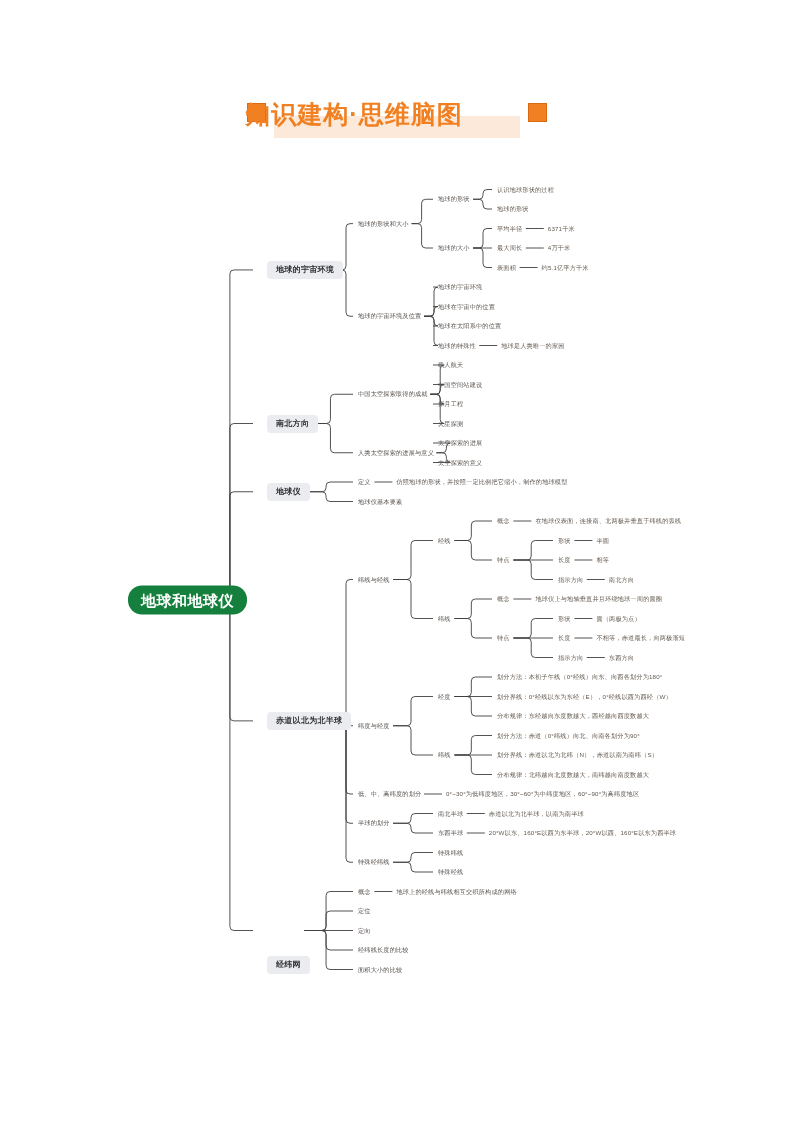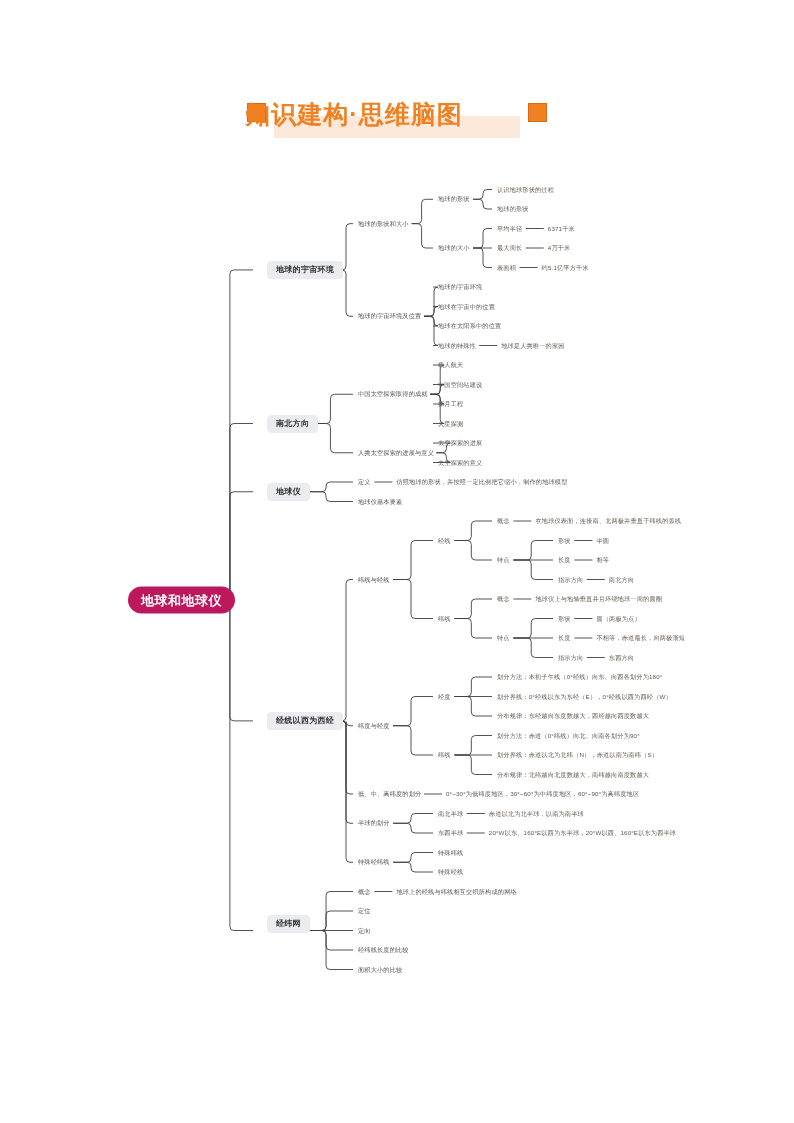--- a/index.html
+++ b/index.html
@@ -65,23 +65,23 @@
 
   .node {
     position: absolute;
     white-space: nowrap;
     line-height: 1;
     transform: translateY(-50%);
   }
 
   
   .node.lvl1 {
-    background: #be185d;
+    background: #15803d;
     color: #ffffff;
-    font-size: 13px;
+    font-size: 15px;
     font-weight: bold;
     border-radius: 14px;
     padding: 7px 13px;
     letter-spacing: 0.5px;
   }
   
   .node.lvl2 {
     background: #EAECF0;
     color: #2f2f2f;
     font-size: 8px;
@@ -220,21 +220,21 @@
       <div class="node lvl4" style="left: 438px; top: 384.5px;">中国空间站建设</div>
       <div class="node lvl4" style="left: 438px; top: 404px;">探月工程</div>
       <div class="node lvl4" style="left: 438px; top: 423.5px;">火星探测</div>
       <div class="node lvl3" style="left: 358px; top: 452.75px;">人类太空探索的进展与意义</div>
       <div class="node lvl4" style="left: 438px; top: 443px;">太空探索的进展</div>
       <div class="node lvl4" style="left: 438px; top: 462.5px;">太空探索的意义</div>
       <div class="node lvl2" style="left: 267px; top: 491.75px;">地球仪</div>
       <div class="node lvl3" style="left: 358px; top: 482px;">定义</div>
       <div class="node lvl4" style="left: 396.4px; top: 482px;">仿照地球的形状，并按照一定比例把它缩小，制作的地球模型</div>
       <div class="node lvl3" style="left: 358px; top: 501.5px;">地球仪基本要素</div>
-      <div class="node lvl2" style="left: 267px; top: 720.875px;">经线以西为西经</div>
+      <div class="node lvl2" style="left: 267px; top: 720.875px;">赤道以北为北半球</div>
       <div class="node lvl3" style="left: 358px; top: 579.5px;">纬线与经线</div>
       <div class="node lvl4" style="left: 438px; top: 540.5px;">经线</div>
       <div class="node lvl5" style="left: 497px; top: 521px;">概念</div>
       <div class="node lvl6" style="left: 535.4px; top: 521px;">在地球仪表面，连接南、北两极并垂直于纬线的弧线</div>
       <div class="node lvl5" style="left: 497px; top: 560px;">特点</div>
       <div class="node lvl6" style="left: 558px; top: 540.5px;">形状</div>
       <div class="node lvl6" style="left: 596.4px; top: 540.5px;">半圆</div>
       <div class="node lvl6" style="left: 558px; top: 560px;">长度</div>
       <div class="node lvl6" style="left: 596.4px; top: 560px;">相等</div>
       <div class="node lvl6" style="left: 558px; top: 579.5px;">指示方向</div>
@@ -261,21 +261,21 @@
       <div class="node lvl3" style="left: 358px; top: 794px;">低、中、高纬度的划分</div>
       <div class="node lvl4" style="left: 446px; top: 794px;">0°~30°为低纬度地区，30°~60°为中纬度地区，60°~90°为高纬度地区</div>
       <div class="node lvl3" style="left: 358px; top: 823.25px;">半球的划分</div>
       <div class="node lvl4" style="left: 438px; top: 813.5px;">南北半球</div>
       <div class="node lvl5" style="left: 488.8px; top: 813.5px;">赤道以北为北半球，以南为南半球</div>
       <div class="node lvl4" style="left: 438px; top: 833px;">东西半球</div>
       <div class="node lvl5" style="left: 488.8px; top: 833px;">20°W以东、160°E以西为东半球，20°W以西、160°E以东为西半球</div>
       <div class="node lvl3" style="left: 358px; top: 862.25px;">特殊经纬线</div>
       <div class="node lvl4" style="left: 438px; top: 852.5px;">特殊纬线</div>
       <div class="node lvl4" style="left: 438px; top: 872px;">特殊经线</div>
-      <div class="node lvl2" style="left: 267px; top: 924px;">经纬网</div>
+      <div class="node lvl2" style="left: 267px; top: 965px;">经纬网</div>
       <div class="node lvl3" style="left: 358px; top: 891.5px;">概念</div>
       <div class="node lvl4" style="left: 396.4px; top: 891.5px;">地球上的经线与纬线相互交织所构成的网络</div>
       <div class="node lvl3" style="left: 358px; top: 911px;">定位</div>
       <div class="node lvl3" style="left: 358px; top: 930.5px;">定向</div>
       <div class="node lvl3" style="left: 358px; top: 950px;">经纬线长度的比较</div>
       <div class="node lvl3" style="left: 358px; top: 969.5px;">面积大小的比较</div>
     </div>
 </div>
 
 </body></html>

